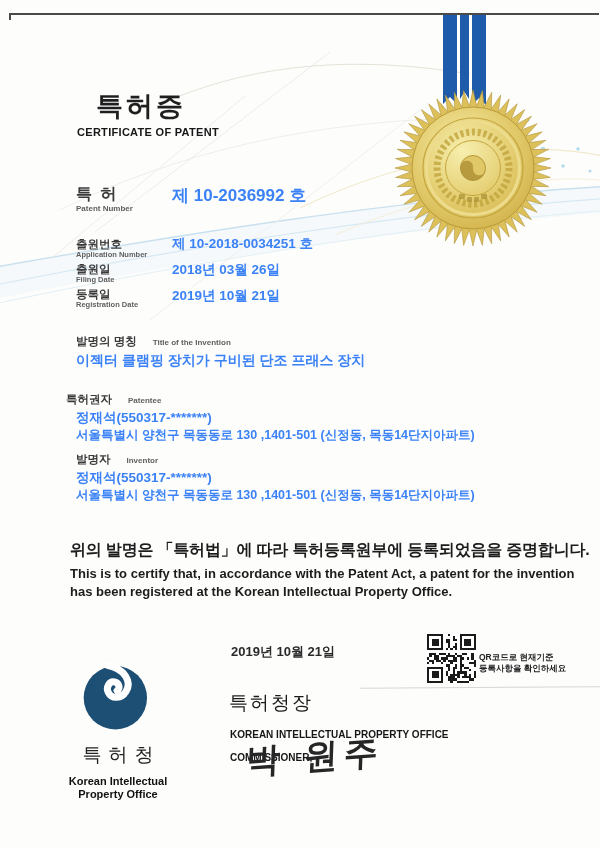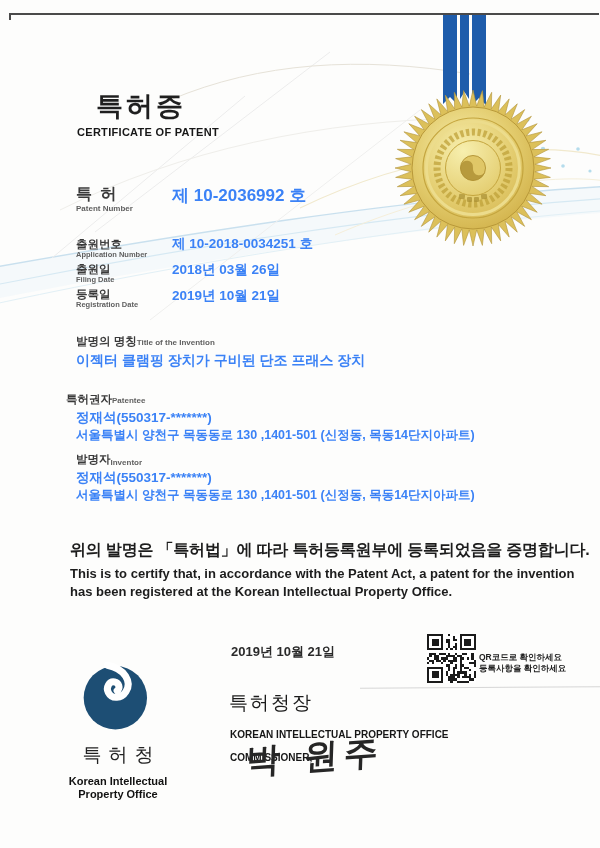--- a/index.html
+++ b/index.html
@@ -39,28 +39,28 @@
   #patent-sub{left:76px;top:204px;font-size:8px;}
   #patent-value{left:172px;top:184px;font-size:17px;}
 
   .f-lab{left:76px;font-size:11.5px;}
   .f-sub{left:76px;font-size:7.5px;}
   .f-val{left:172px;font-size:13.5px;}
   #f0-lab{top:237px;} #f0-sub{top:250px;} #f0-val{top:235px;}
   #f1-lab{top:262px;} #f1-sub{top:275px;} #f1-val{top:261px;}
   #f2-lab{top:287px;} #f2-sub{top:300px;} #f2-val{top:287px;}
 
-  .inline-lab{display:flex;align-items:baseline;gap:0;}
+  .inline-lab{display:flex;align-items:baseline;gap:16px;}
   #invention-lab{left:76px;top:334px;}
   #invention-lab .lab-ko{font-size:11.5px;}
   #invention-lab .lab-en{font-size:8px;}
   #invention-title{left:76px;top:352px;font-size:14px;}
 
   #patentee-lab{left:66px;top:392px;justify-content:space-between;}
-  #inventor-lab{left:76px;top:452px;align-items:flex-end;}
+  #inventor-lab{left:76px;top:452px;}
   #patentee-lab .lab-ko,#inventor-lab .lab-ko{font-size:11.5px;}
   #patentee-lab .lab-en,#inventor-lab .lab-en{font-size:8px;}
   #patentee-name{left:76px;top:409px;font-size:13.5px;}
   #patentee-addr{left:76px;top:427px;font-size:12.5px;}
   #inventor-name{left:76px;top:469px;font-size:13.5px;}
   #inventor-addr{left:76px;top:487px;font-size:12.5px;}
 
   #stmt-ko{left:70px;top:540px;font-size:16px;font-weight:bold;color:#1c1c1c;letter-spacing:-.2px;}
   #stmt-en1{left:70px;top:566px;font-size:13px;font-weight:bold;color:#1c1c1c;}
   #stmt-en2{left:70px;top:584px;font-size:13px;font-weight:bold;color:#1c1c1c;}
@@ -320,21 +320,21 @@
           <rect x="14" y="0" width="7" height="7"></rect>
           <rect x="15" y="1" width="5" height="5" fill="#fff"></rect>
           <rect x="16" y="2" width="3" height="3"></rect>
           <rect x="0" y="14" width="7" height="7"></rect>
           <rect x="1" y="15" width="5" height="5" fill="#fff"></rect>
           <rect x="2" y="16" width="3" height="3"></rect>
         </g>
     </svg>
   </div>
   <div class="abs content" id="qr-note">
-    <div>QR코드로 확인하세요</div>
+    <div>QR코드로 현재기준</div>
     <div>등록사항을 확인하세요</div>
   </div>
 
   <div class="abs content" id="artifact-line"></div>
 
   <div class="abs content" id="comm-ko">특허청장</div>
   <div class="abs content" id="comm-en1">COMMISSIONER,</div>
   <div class="abs content" id="comm-en2">KOREAN INTELLECTUAL PROPERTY OFFICE</div>
   <div class="abs content" id="signature">박 원주</div>
 

